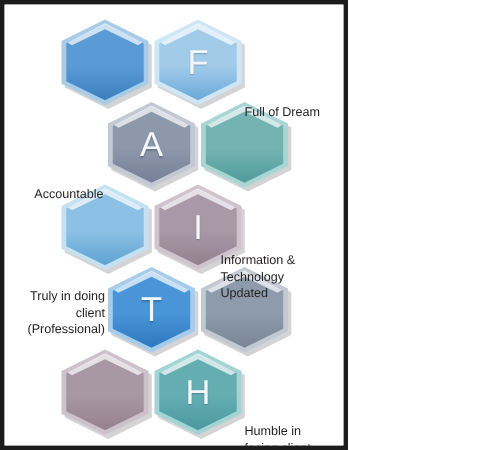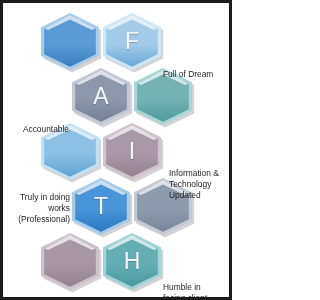--- a/index.html
+++ b/index.html
@@ -231,23 +231,23 @@
             <polygon points="29.0,0.0 58.0,14.3 58.0,42.8 29.0,57.0 0.0,42.8 0.0,14.3" fill="#a4d3d6"></polygon>
             <polygon points="29.0,0.0 58.0,14.3 58.0,42.8 29.0,57.0 0.0,42.8 0.0,14.3" fill="url(#g9)" transform="translate(3.19,3.1350000000000002) scale(0.89)"></polygon>
             <polygon points="29,2.5 53.940000000000005,15.39 51.04,17.099999999999998 29,6.5 6.96,17.099999999999998 4.0600000000000005,15.39" fill="rgba(255,255,255,0.70)"></polygon>
           </svg>
           <div class="hex-letter">H</div>
         </div>
       </div>
     <div id="label-layer">
         <div class="label right" style="left: 160px; top: 28px; width: 66px;">Full of Dream</div>
         <div class="label leftal" style="left: 2px; top: 83px; width: 64px; margin-top: 38px;">Accountable</div>
-        <div class="label right" style="left: 166px; top: 127px; width: 88px;">Information &amp;
+        <div class="label right" style="left: 144px; top: 127px; width: 88px;">Information &amp;
 Technology
 Updated</div>
         <div class="label leftal" style="left: 2px; top: 189px; width: 65px;">Truly  in doing
-works
+client
 (Professional)</div>
         <div class="label right" style="left: 160px; top: 241px; width: 66px;">Humble in
 facing client</div>
       </div>
   </div>
 </div>
 
 </body></html>

